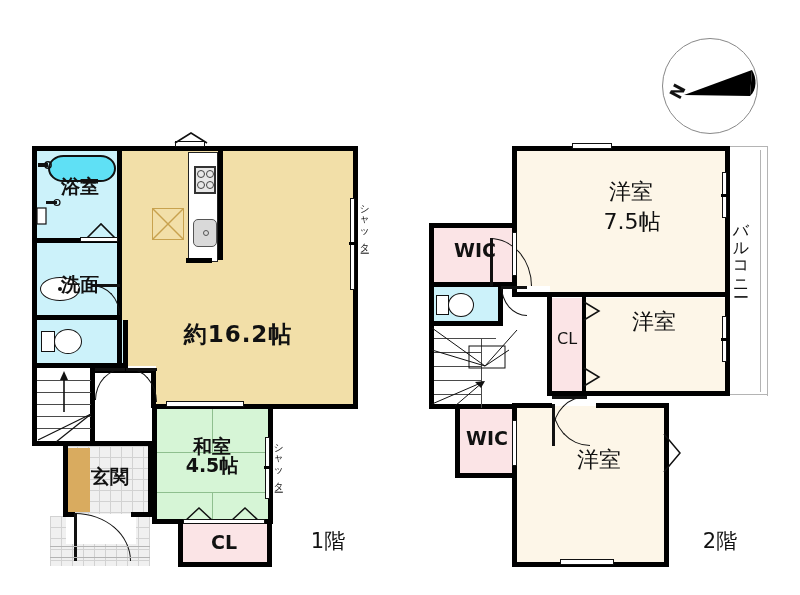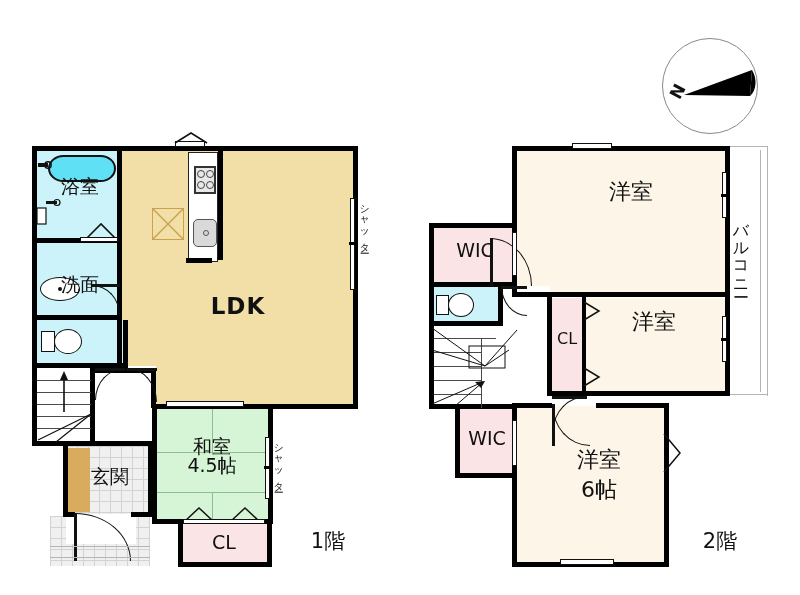--- a/index.html
+++ b/index.html
@@ -42,21 +42,21 @@
   
   .lbl {
     position: absolute;
     color: #111111;
     font-family: "DejaVu Sans", "Liberation Sans", sans-serif;
     white-space: nowrap;
     line-height: 1.12;
     text-align: center;
   }
   .lbl.big   { font-size: 22px; font-weight: 500; }
-  .lbl.med   { font-size: 19px; font-weight: 400; }
+  .lbl.med   { font-size: 19px; font-weight: 700; }
   .lbl.sm    { font-size: 16px; font-weight: 500; }
   .lbl.ldk   { font-size: 23px; font-weight: 600; letter-spacing: 1px; }
   .lbl.floor { font-size: 21px; font-weight: 500; }
   .vert {
     position: absolute;
     writing-mode: vertical-rl;
     text-orientation: upright;
     font-size: 10px;
     letter-spacing: 1px;
     color: #111111;
@@ -323,21 +323,21 @@
     <div class="slider" style="left:166px; top:401px; width:78px; height:6px;"></div>
 
     <svg style="position:absolute;left:183px;top:505px;" width="82" height="18">
       <polyline points="2,16 16,3 30,16" fill="none" stroke="#111" stroke-width="1.5"></polyline>
       <polyline points="48,16 62,3 76,16" fill="none" stroke="#111" stroke-width="1.5"></polyline>
     </svg>
     <div class="slider" style="left:183px; top:519px; width:82px; height:5px;"></div>
 
     <div class="lbl med" style="left:44px; top:176px; width:72px;">浴室</div>
     <div class="lbl med" style="left:44px; top:274px; width:72px;">洗面</div>
-    <div class="lbl ldk" style="left:186px; top:294px; width:104px;">LDK</div>
+    <div class="lbl ldk" style="left:178px; top:322px; width:120px;">約16.2帖</div>
     <div class="lbl med" style="left:176px; top:436px; width:72px;">和室</div>
     <div class="lbl med" style="left:172px; top:455px; width:80px;">4.5帖</div>
     <div class="lbl med" style="left:195px; top:532px; width:58px;">CL</div>
     <div class="lbl med" style="left:76px; top:466px; width:68px;">玄関</div>
     <div class="lbl floor" style="left:298px; top:530px; width:60px;">1階</div>
   </div>
 
   <div class="abs" style="left:400px;top:0;width:400px;height:595px;">
 
     <div class="fill f-yoshitsu" style="left:115px; top:150px; width:212px; height:144px;"></div>
@@ -440,22 +440,22 @@
     </svg>
 
     <div class="winfill" style="left:172px; top:143px; width:40px; height:6px;"></div>
     <div class="winfill" style="left:322px; top:172px; width:5px; height:46px;"></div>
     <div class="wall" style="left:321px; top:194px; width:7px; height:3px;"></div>
     <div class="winfill" style="left:322px; top:316px; width:5px; height:46px;"></div>
     <div class="wall" style="left:321px; top:338px; width:7px; height:3px;"></div>
     <div class="winfill" style="left:160px; top:559px; width:54px; height:6px;"></div>
 
     <div class="lbl big" style="left:192px; top:180px; width:78px;">洋室</div>
+    <div class="lbl big" style="left:182px; top:210px; width:100px;">7.5帖</div>
     <div class="lbl big" style="left:215px; top:310px; width:78px;">洋室</div>
     <div class="lbl big" style="left:160px; top:448px; width:78px;">洋室</div>
-    <div class="lbl big" style="left:160px; top:478px; width:78px;">6帖</div>
     <div class="lbl med" style="left:46px; top:240px; width:58px;">WIC</div>
     <div class="lbl med" style="left:58px; top:428px; width:58px;">WIC</div>
     <div class="lbl sm" style="left:150px; top:330px; width:34px;">CL</div>
     <div class="lbl floor" style="left:290px; top:530px; width:60px;">2階</div>
   </div>
 
 </div>
 
 </body></html>

